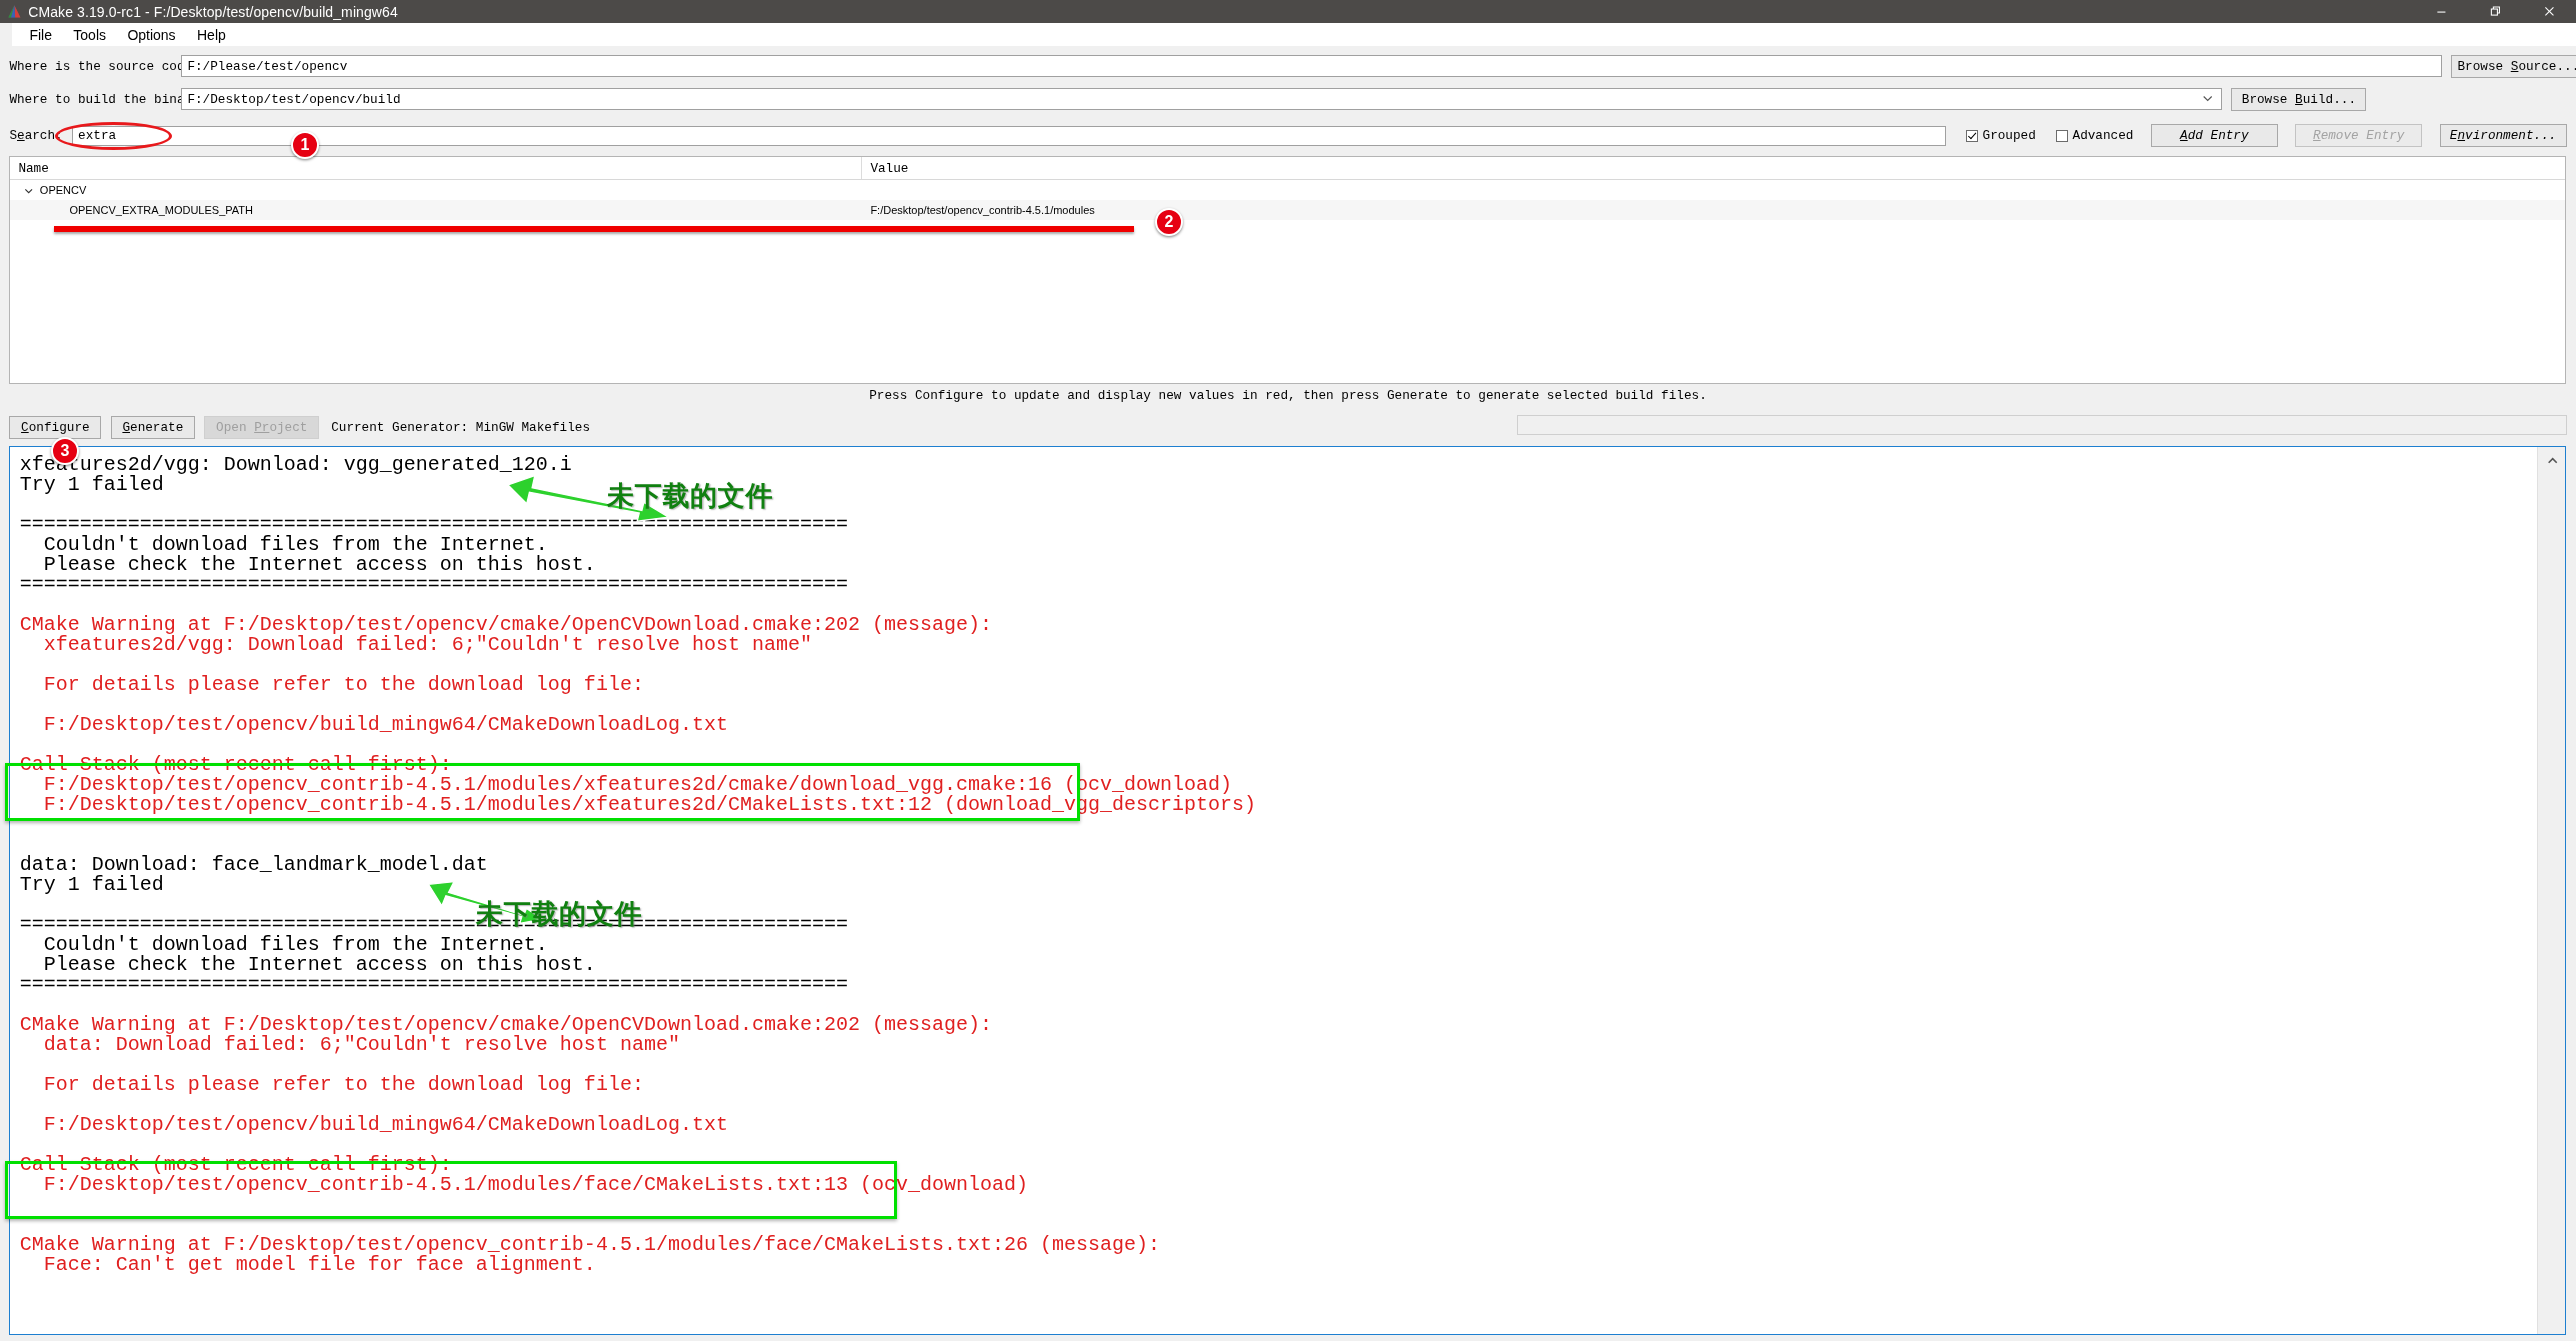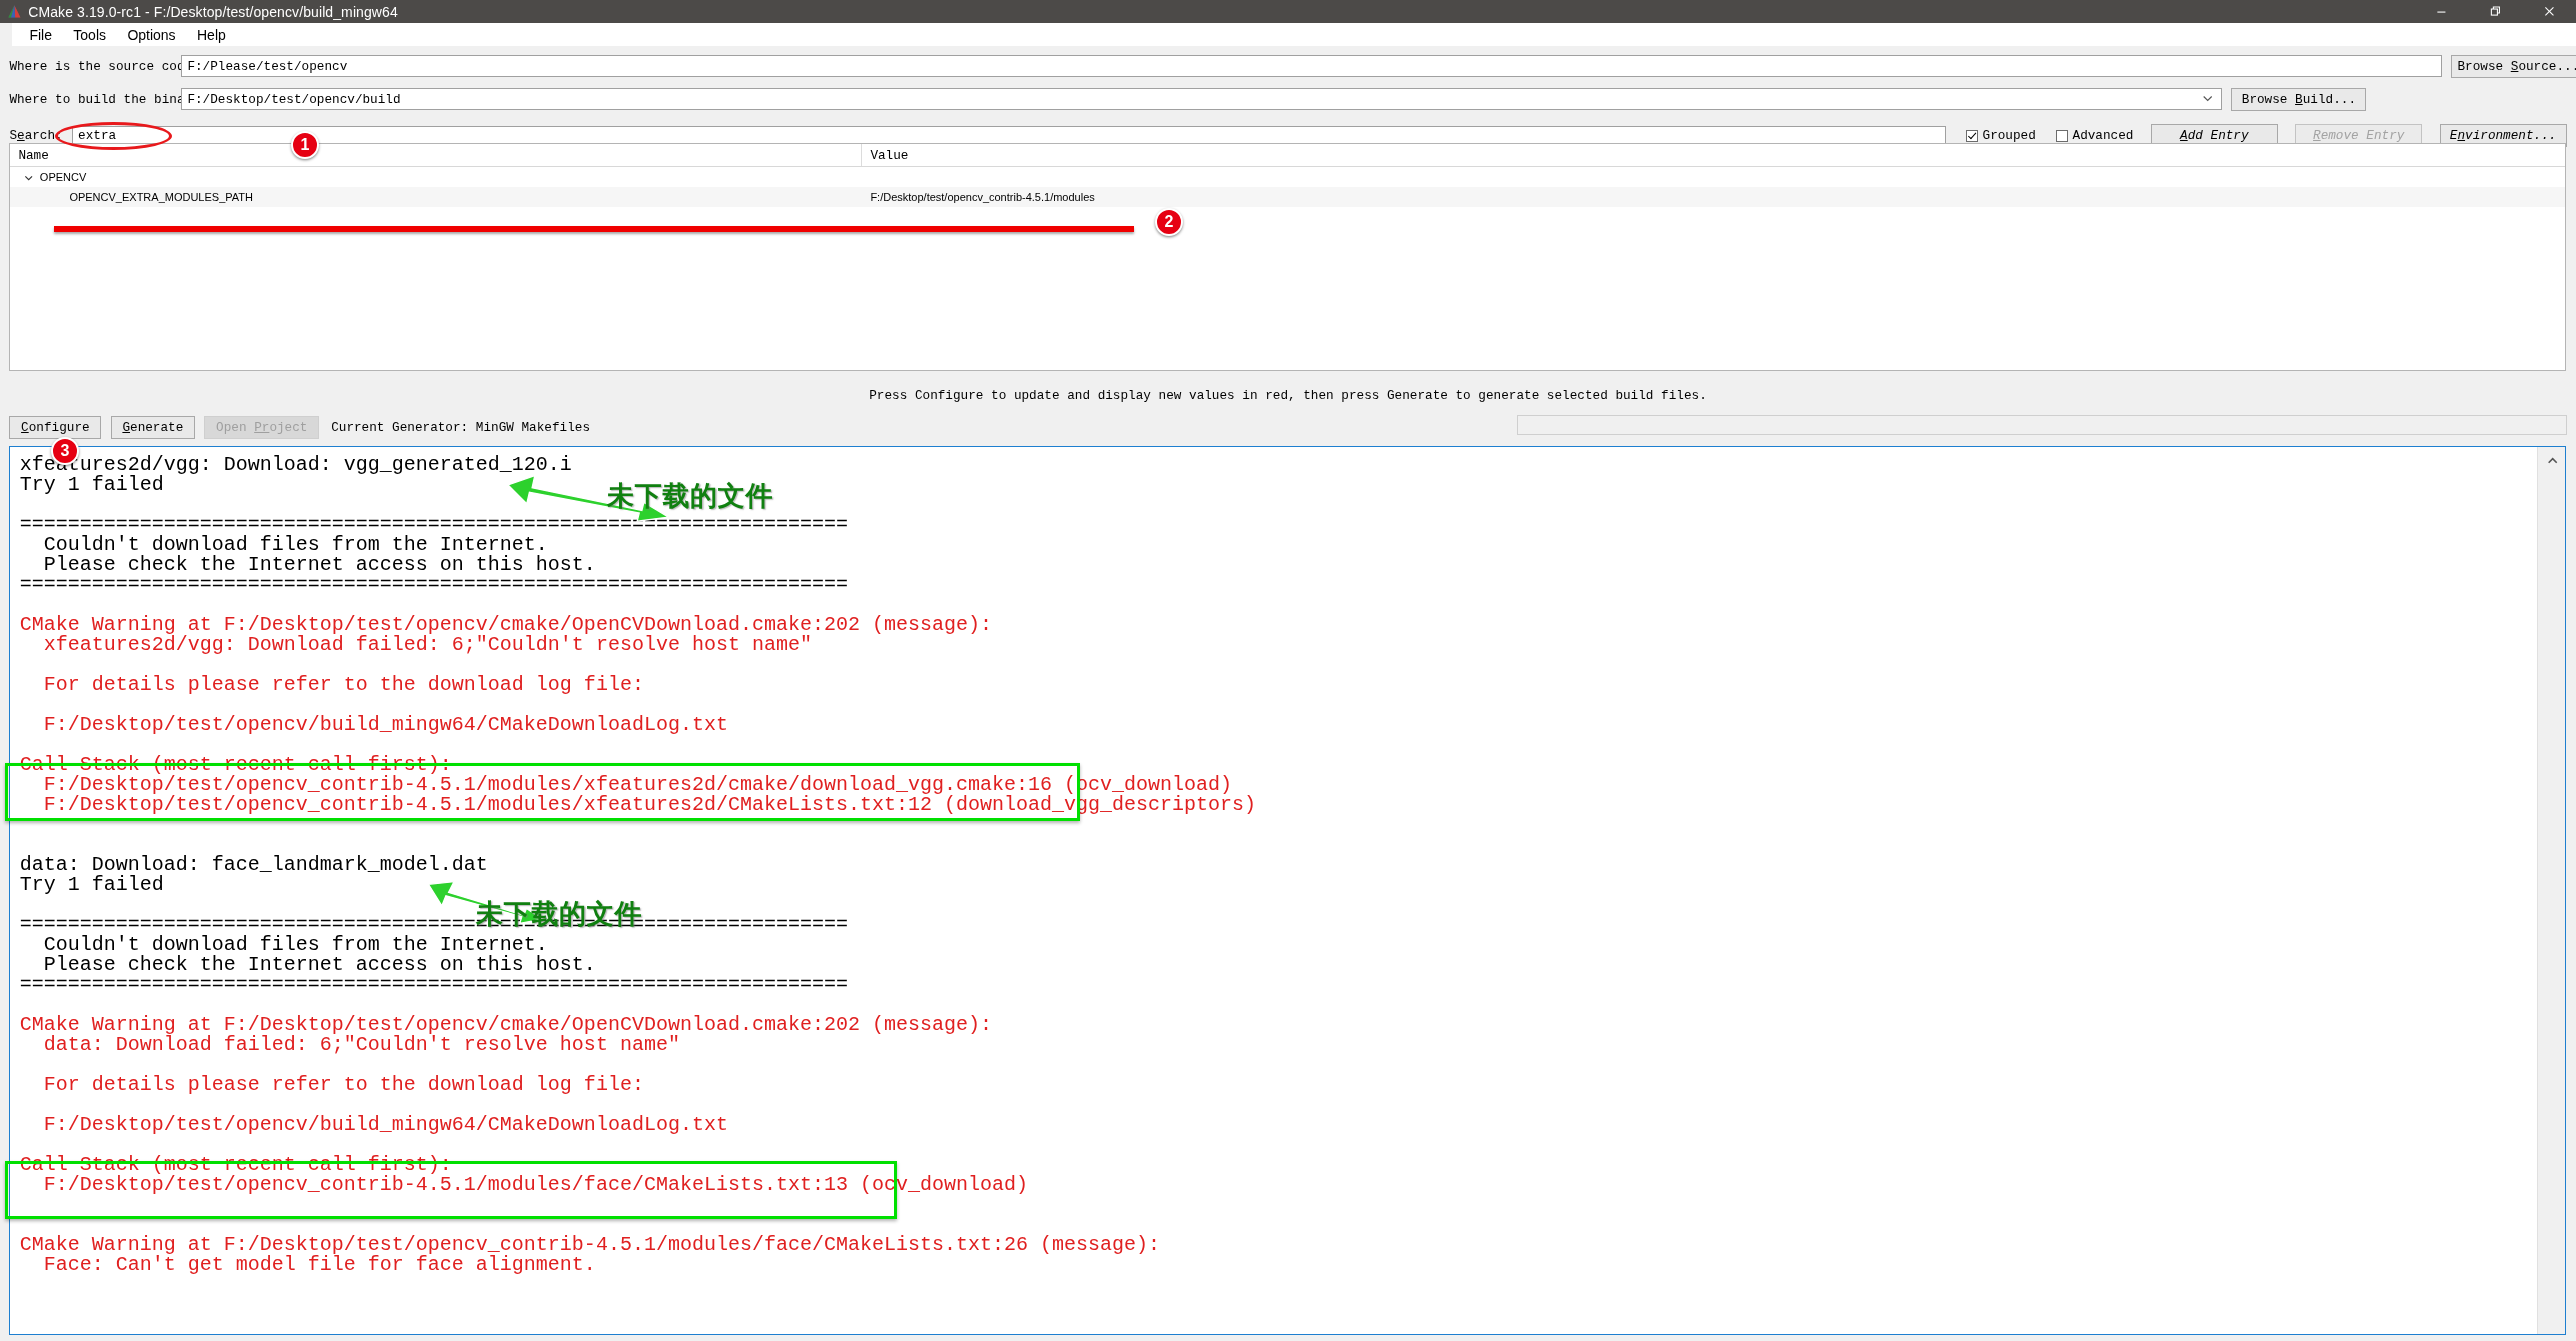--- a/index.html
+++ b/index.html
@@ -167,21 +167,21 @@
     font-size: 12.7px;
     font-family: "Liberation Mono", monospace;
     color: #000;
     white-space: nowrap;
     font-style: italic;
   }
   .tool-btn.disabled { color: #a3a3a3; border-color: #c3c3c3; background:#ebebeb; }
 
   
   .cache-panel {
-    position: absolute; left: 9.4px; top: 143px;
+    position: absolute; left: 9.4px; top: 156px;
     width: 2557px; height: 228px;
     background: #ffffff;
     border: 0.7px solid #b4b4b4;
   }
   .cache-head {
     display: flex; height: 23px;
     background: #ffffff;
     border-bottom: 0.7px solid #d8d8d8;
     align-items: center;
   }

